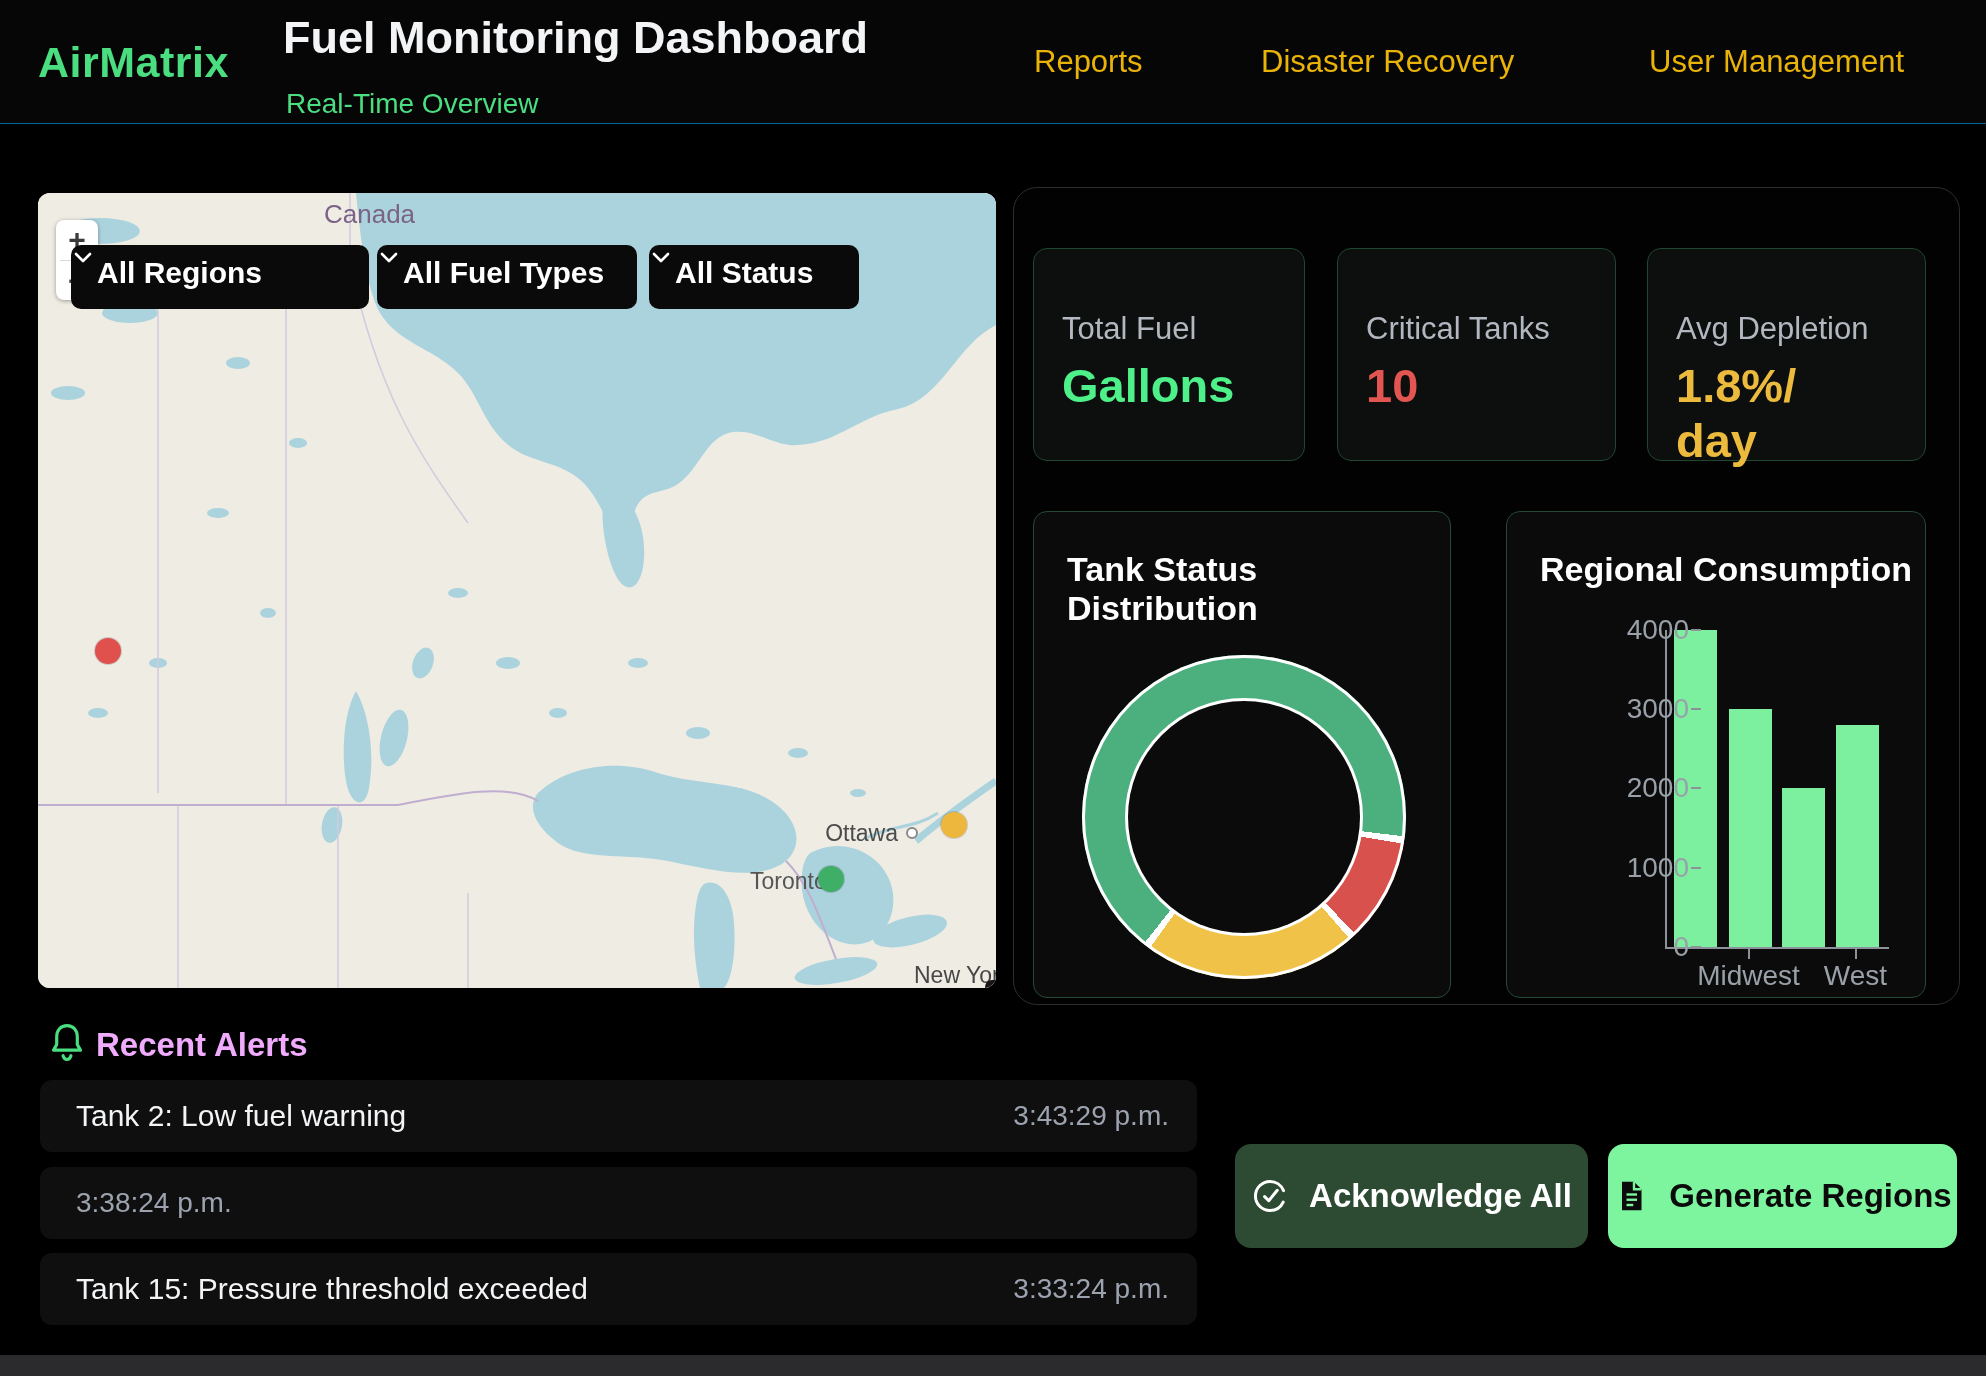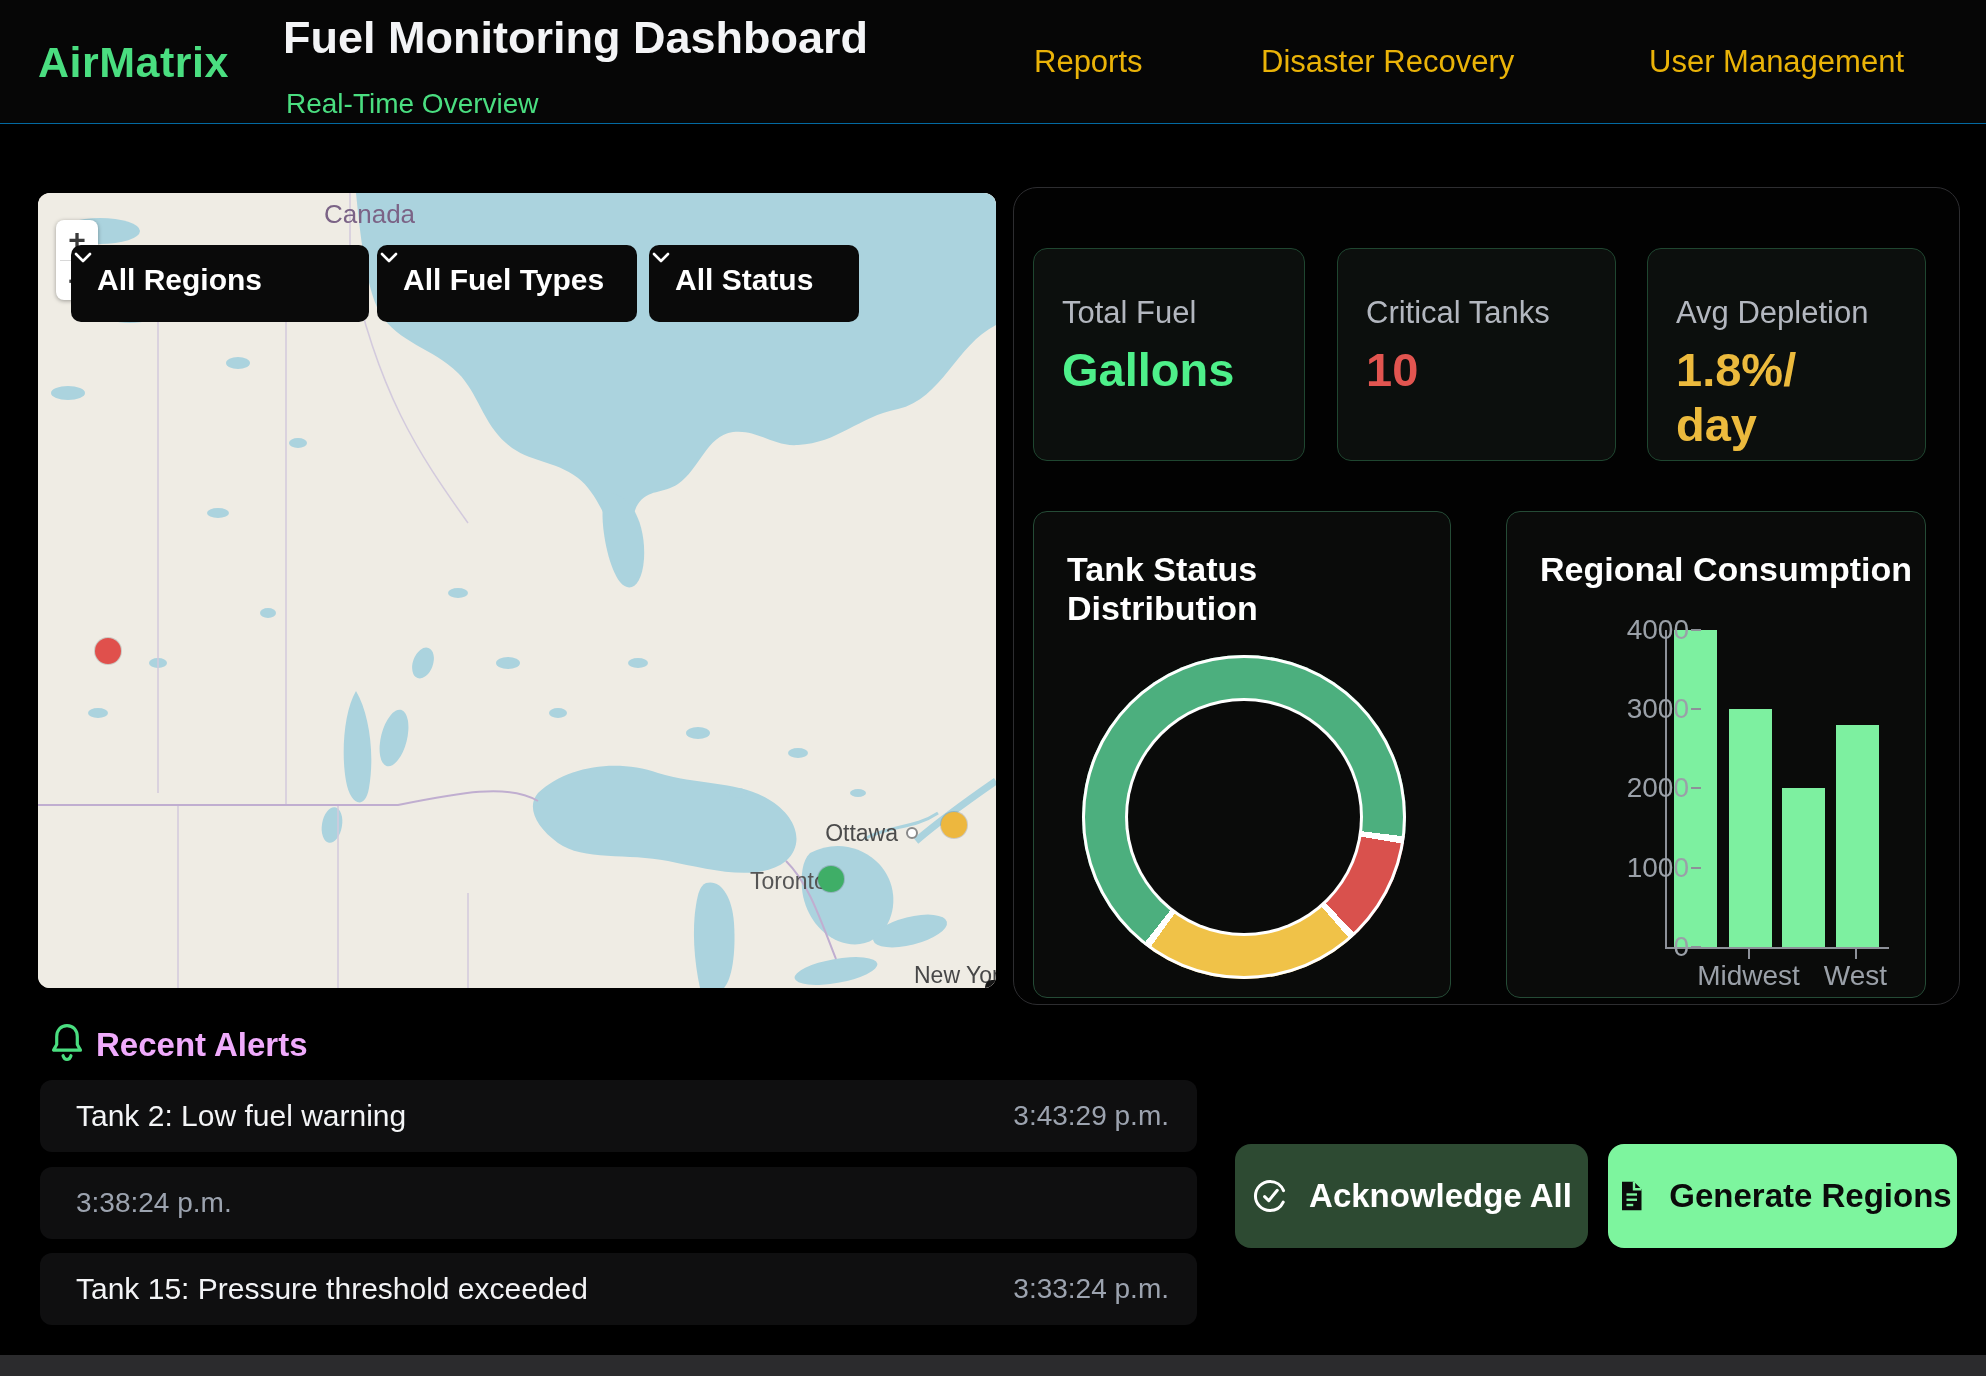--- a/index.html
+++ b/index.html
@@ -12,32 +12,32 @@
   .nav-item{position:absolute;top:44px;font-size:31px;color:#eab308;cursor:pointer;}
   
   #map{position:absolute;left:38px;top:193px;width:958px;height:795px;border-radius:12px;overflow:hidden;background:#efece4;}
   #map svg{position:absolute;left:0;top:0;}
   .map-label{font-family:"Liberation Sans",sans-serif;}
   #zoomctl{position:absolute;left:18px;top:27px;width:42px;height:80px;background:#fff;border-radius:8px;
     box-shadow:0 1px 4px rgba(0,0,0,.35);z-index:1;}
   #zoomctl .zbtn{width:42px;height:40px;display:flex;align-items:center;justify-content:center;
     font-size:30px;font-weight:bold;color:#3a3a3a;cursor:pointer;}
   #zoomctl .zdiv{height:1px;background:#d8d8d8;margin:0 4px;}
-  .dropdown{position:absolute;top:52px;height:77px;background:#0a0a0a;border-radius:10px;z-index:2;
+  .dropdown{position:absolute;top:52px;height:64px;background:#0a0a0a;border-radius:10px;z-index:2;
     display:flex;align-items:center;justify-content:space-between;padding:0 22px 8px 26px;box-sizing:border-box;cursor:pointer;}
   .dropdown .dd-label{color:#fff;font-size:30px;font-weight:600;white-space:nowrap;}
   .marker{position:absolute;width:26px;height:26px;border-radius:50%;transform:translate(-50%,-50%);
     box-shadow:0 0 0 1px rgba(0,0,0,.15);cursor:pointer;}
   #grip{position:absolute;left:947px;top:787px;width:28px;height:28px;background:#161616;border-radius:7px;
     z-index:2;display:flex;align-items:center;justify-content:center;color:#e8e8e8;font-size:15px;letter-spacing:1px;cursor:grab;}
   
   #rpanel{position:absolute;left:1013px;top:187px;width:947px;height:818px;background:#020202;
     border:1px solid #2d2d30;border-radius:24px;box-sizing:border-box;}
   .stat-card{position:absolute;top:60px;height:213px;background:#0c0f0d;border:1px solid #1f4630;
-    border-radius:14px;box-sizing:border-box;padding:46px 0 0 28px;}
+    border-radius:14px;box-sizing:border-box;padding:62px 0 0 28px;}
   .stat-label{font-size:31px;color:#b3b7bf;margin-bottom:12px;}
   .stat-value{font-size:47px;font-weight:bold;line-height:1.16;}
   .chart-card{position:absolute;top:323px;height:487px;background:#0a0b0a;border:1px solid #254b36;
     border-radius:14px;box-sizing:border-box;}
   .chart-title{position:absolute;left:33px;top:38px;font-size:34px;font-weight:bold;color:#fff;}
   
   #donut{position:absolute;left:48px;top:143px;width:324px;height:324px;border-radius:50%;
     box-shadow:inset 0 0 0 3px #fff;}
   #donut-hole{position:absolute;left:46px;top:46px;width:232px;height:232px;border-radius:50%;
     background:#0a0b0a;box-shadow:0 0 0 3px #fff;}

